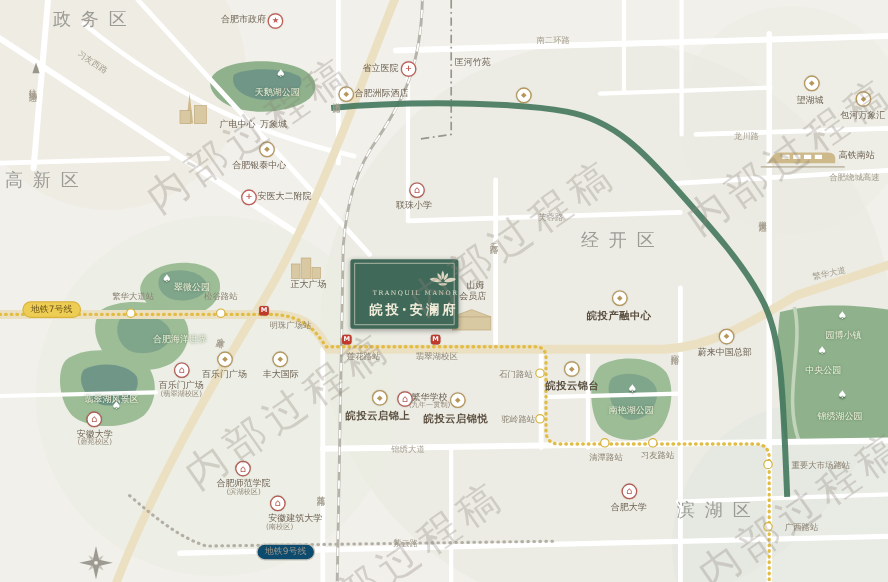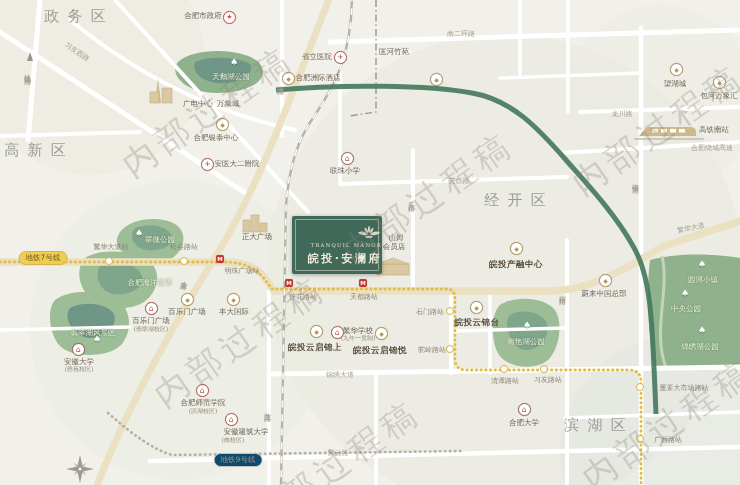--- a/index.html
+++ b/index.html
@@ -269,21 +269,21 @@
       <div class="lbl" style="left: 604px; top: 290px;">蔚来中国总部</div>
       <div class="icon ic-mall" style="left: 599px; top: 274px;">◆</div>
       <div class="lbl station-lbl" style="left: 111px; top: 243px;">繁华大道站</div>
       <div class="sdot" style="left: 105.3px; top: 257.3px;"></div>
       <div class="lbl station-lbl" style="left: 184px; top: 243px;">松谷路站</div>
       <div class="sdot" style="left: 180.3px; top: 257.3px;"></div>
       <div class="lbl station-lbl" style="left: 242px; top: 267px;">明珠广场站</div>
       <div class="mdot" style="left: 216px; top: 255px;">M</div>
       <div class="lbl station-lbl" style="left: 303px; top: 293px;">莲花路站</div>
       <div class="mdot" style="left: 285px; top: 279px;">M</div>
-      <div class="lbl station-lbl" style="left: 364px; top: 293px;">天都路站</div>
+      <div class="lbl station-lbl" style="left: 364px; top: 293px;">翡翠湖校区</div>
       <div class="mdot" style="left: 359px; top: 279px;">M</div>
       <div class="lbl station-lbl" style="left: 430px; top: 308px;">石门路站</div>
       <div class="sdot" style="left: 446.3px; top: 307.3px;"></div>
       <div class="lbl station-lbl" style="left: 432px; top: 346px;">驼岭路站</div>
       <div class="sdot" style="left: 446.3px; top: 345.3px;"></div>
       <div class="lbl station-lbl" style="left: 505px; top: 377px;">清潭路站</div>
       <div class="sdot" style="left: 500.3px; top: 365.3px;"></div>
       <div class="lbl station-lbl" style="left: 548px; top: 376px;">习友路站</div>
       <div class="sdot" style="left: 540.3px; top: 365.3px;"></div>
       <div class="lbl station-lbl" style="left: 684px; top: 384px;">重要大市场路站</div>

